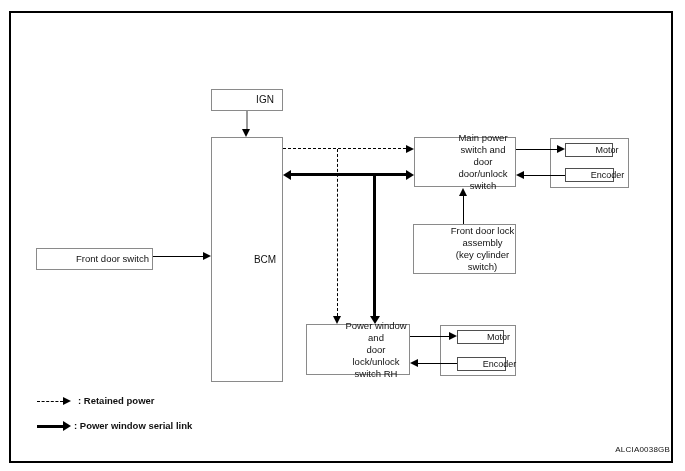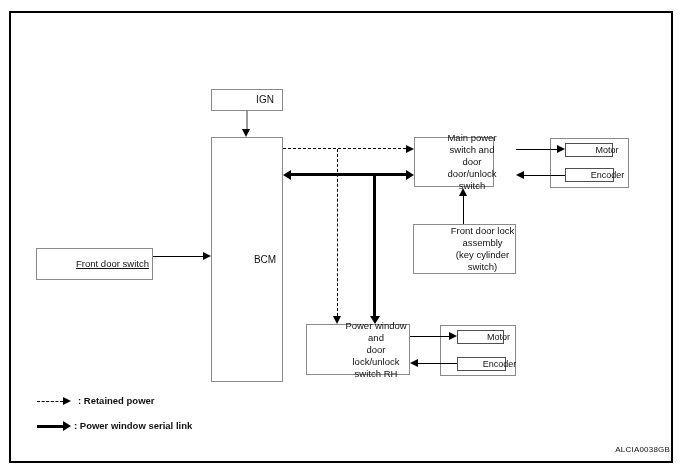--- a/index.html
+++ b/index.html
@@ -81,25 +81,25 @@
   <div class="tri u" style="left:459px; top:188px;"></div>
 
   <div class="box" style="left:211px; top:89px; width:72px; height:22px; font-size:10px;">
     <span>IGN</span>
   </div>
 
   <div class="box" style="left:211px; top:137px; width:72px; height:245px; font-size:10px;">
     <span>BCM</span>
   </div>
 
-  <div class="box" style="left:36px; top:248px; width:117px; height:32px;text-decoration:underline;">
+  <div class="box" style="left:36px; top:248px; width:117px; height:22px;">
     <span>Front door switch</span>
   </div>
 
-  <div class="box" style="left:414px; top:137px; width:80px; height:50px;">
+  <div class="box" style="left:414px; top:137px; width:102px; height:50px;">
     <div>
       <div>Main power</div>
       <div>switch and door</div>
       <div>door/unlock switch</div>
     </div>
   </div>
 
   <div class="box" style="left:550px; top:138px; width:79px; height:50px;"></div>
   <div class="box small" style="left:565px; top:143px; width:48px; height:14px;">
     <span>Motor</span>

